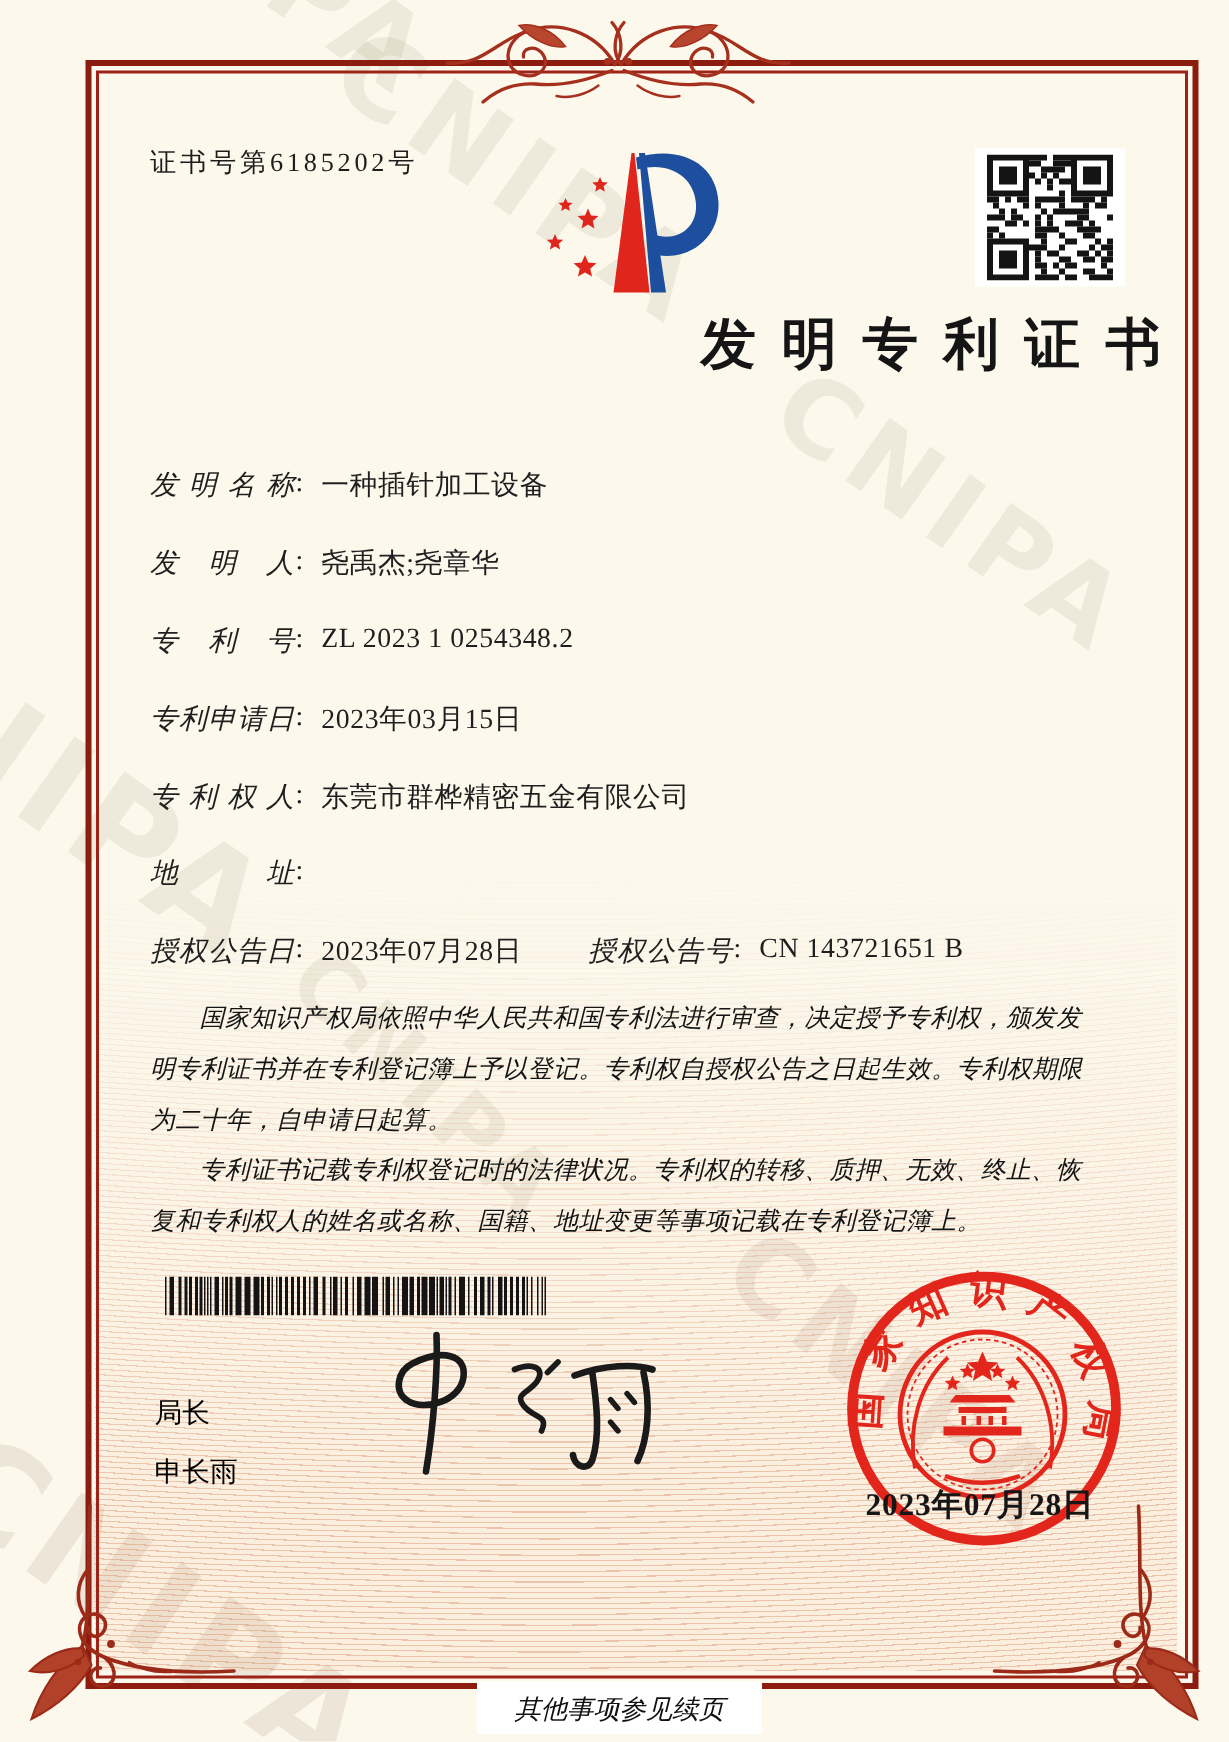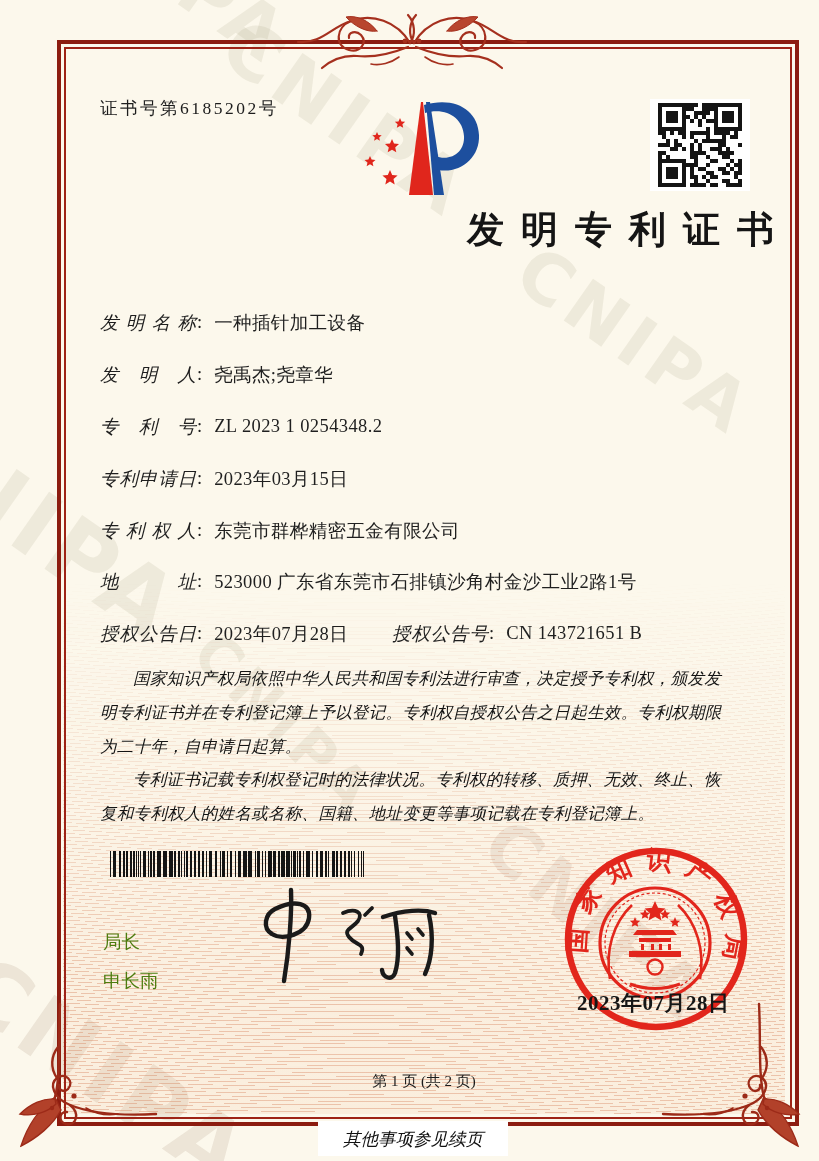--- a/index.html
+++ b/index.html
@@ -42,21 +42,21 @@
   .fvalue{letter-spacing:0.4px;white-space:nowrap;}
   .pair2{margin-left:44px;display:flex;align-items:center;}
 
   .body-text{position:absolute;left:100px;top:662px;width:624px;font-size:16.5px;line-height:2.05;
              font-style:italic;color:#141414;letter-spacing:0.3px;}
   .body-text p{margin:0;text-indent:2em;}
 
   .barcode{position:absolute;left:110px;top:851px;}
 
   .signer{position:absolute;left:103px;top:922px;font-family:"Liberation Sans","DejaVu Sans",sans-serif;
-          font-size:18.5px;color:#4d7c0f;line-height:39px;}
+          font-size:18.5px;color:#000000;line-height:39px;}
   .signature{position:absolute;left:225px;top:885px;}
 
   .seal{position:absolute;left:558px;top:843px;width:196px;height:196px;}
   .seal-date{position:absolute;left:577px;top:989px;font-size:21px;font-weight:700;color:#161616;letter-spacing:0.5px;white-space:nowrap;}
 
   .page-info{position:absolute;left:57px;top:1072px;width:734px;text-align:center;font-size:15px;color:#1c1c1c;}
   .note-box{position:absolute;left:318px;top:1121px;width:190px;height:35px;background:#ffffff;z-index:5;
             display:flex;align-items:center;justify-content:center;font-size:17.5px;font-style:italic;color:#111;}
 </style>
 </head>
@@ -322,21 +322,20 @@
         <span class="fvalue">2023年03月15日</span>
       </div>
       <div class="frow">
         <span class="flabel">专利权人</span>
           <span class="fcolon">:</span>
         <span class="fvalue">东莞市群桦精密五金有限公司</span>
       </div>
       <div class="frow">
         <span class="flabel">地址</span>
           <span class="fcolon">:</span>
-        <span class="fvalue">523000 广东省东莞市石排镇沙角村金沙工业2路1号</span>
       </div>
       <div class="frow">
         <span class="flabel">授权公告日</span>
           <span class="fcolon">:</span>
         <span class="fvalue">2023年07月28日</span>
         <span class="pair2">
           <span class="flabel">授权公告号</span>
             <span class="fcolon">:</span>
           <span class="fvalue">CN 143721651 B</span>
         </span>
@@ -466,17 +465,16 @@
           <rect x="71" y="108" width="52" height="6" stroke="none"></rect>
           <circle cx="97" cy="124" r="7.5" fill="none" stroke-width="2.4"></circle>
           <path d="M72,141 Q97,150 122,141" fill="none" stroke-width="3"></path>
           <path d="M52,136 C47,108 55,80 74,62" fill="none" stroke-width="2.6"></path>
           <path d="M142,136 C147,108 139,80 120,62" fill="none" stroke-width="2.6"></path>
         </g>
       </svg>
     </div>
     <div class="seal-date">2023年07月28日</div>
 
-    <div class="page-info">第 1 页 (共 2 页)</div>
     <div class="note-box">其他事项参见续页</div>
 
   </div>
 </div>
 
 </body></html>

